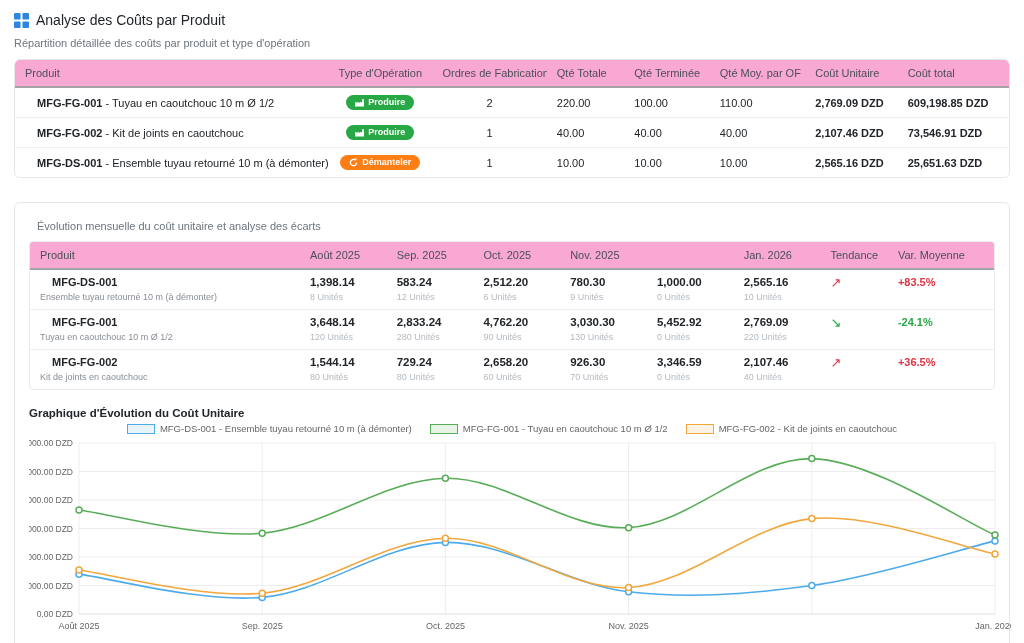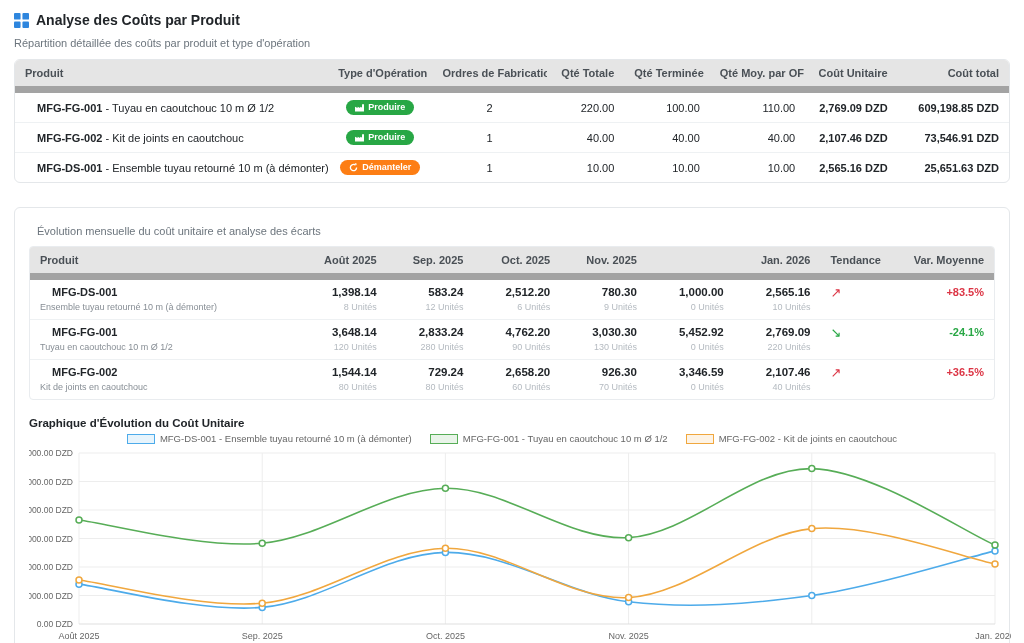--- a/index.html
+++ b/index.html
@@ -5,35 +5,35 @@
   * { box-sizing: border-box; }
   html,body { margin:0; padding:0; }
   body {
     width:1024px; height:643px; overflow:hidden;
     background:#ffffff; color:#212529;
     font-family:"Liberation Sans", sans-serif;
   }
   .page { padding:6px 14px 0; }
 
   .page-header { display:flex; align-items:center; gap:7px; margin:6px 0 0; }
-  .page-title { font-size:14px; font-weight:bold; margin:0; }
+  .page-title { font-size:14px; font-weight:normal; margin:0; }
   .page-sub { font-size:11px; color:#6c757d; margin:9px 0 10px; }
 
   .card { background:#fff; border:1px solid #e4e7ea; border-radius:6px; }
   .table-card { overflow:hidden; }
 
   table { width:100%; border-collapse:collapse; table-layout:fixed; }
   thead th {
-    background:#e5e5e5; font-size:11px; font-weight:700; color:#4a5056;
-    padding:7px 10px; text-align:left; border-bottom:7px solid #a3a3a3;
+    background:#f9a8d4; font-size:11px; font-weight:400; color:#4a5056;
+    padding:7px 10px; text-align:left; border-bottom:2px solid #a3a3a3;
     white-space:nowrap; overflow:hidden;
   }
   tbody td { font-size:11px; padding:7px 10px; border-top:1px solid #eef1f3; white-space:nowrap; overflow:hidden; }
   tbody tr:first-child td { border-top:none; }
-  .ta-c { text-align:center; } .ta-r { text-align:right; }
+  .ta-c { text-align:center; } .ta-r { }
   .code { font-weight:bold;margin-left:12px; }
   .bold { font-weight:bold; }
 
   .badge {
     display:inline-flex; gap:4px; color:#fff;
     font-size:9px; font-weight:bold; padding:3px 9px; border-radius:10px; line-height:1;
   }
 
   .trend-card { margin-top:24px; padding:12px 14px 10px; }
   .section-title { font-size:14px; font-weight:bold; margin:2px 0 0; }

